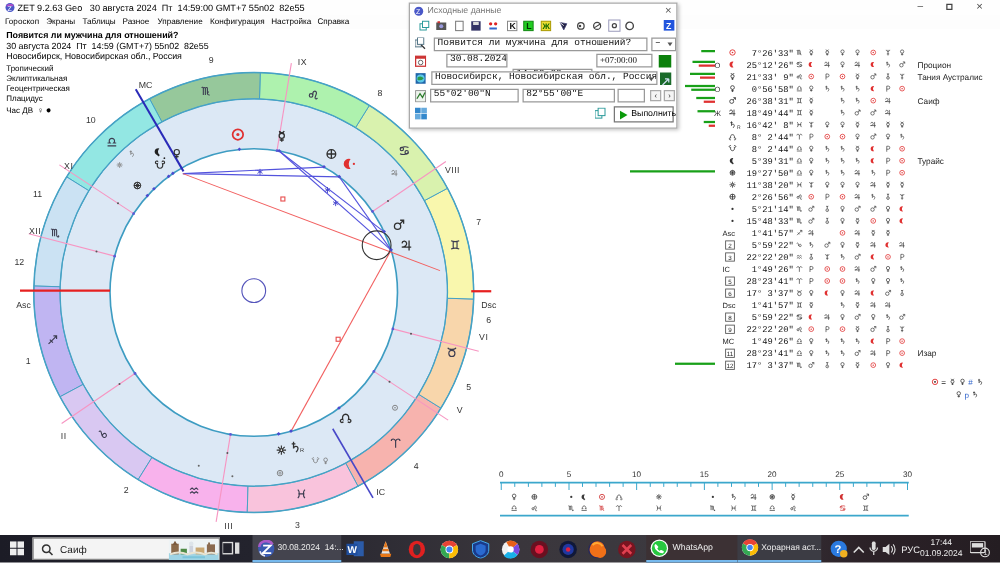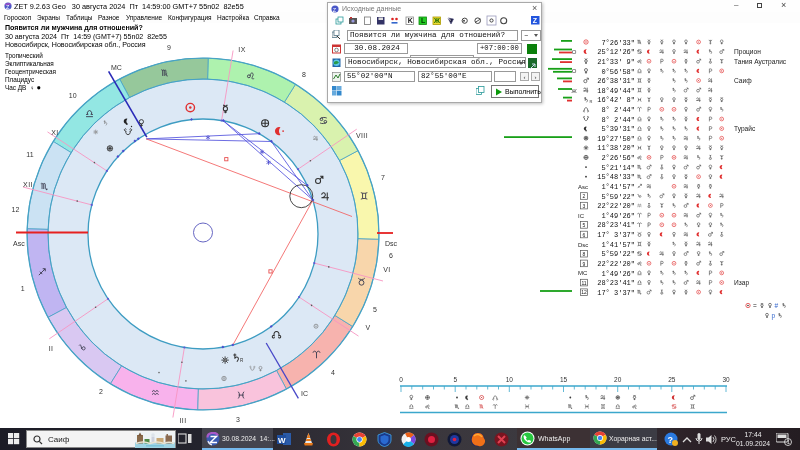--- a/index.html
+++ b/index.html
@@ -729,23 +729,23 @@
       <path d="M5,6 l3,3" stroke="#333" stroke-width="1"></path>
     </svg>
   <div class="fld" style="left:19px;top:26.5px;width:171px;height:11px;">Появится ли мужчина для отношений?</div>
   <div class="fld" style="left:193px;top:26.5px;width:20px;height:11px;">–<span style="position:absolute;right:2px;top:3.5px;width:0;height:0;border-left:2.5px solid transparent;border-right:2.5px solid transparent;border-top:3.5px solid #555;"></span></div>
 
   <svg class="abs" style="left:4px;top:41px" width="9" height="10">
       <rect x="0.5" y="1" width="8" height="8" fill="#fff" stroke="#c33" stroke-width="1"></rect>
       <rect x="0.5" y="1" width="8" height="2" fill="#c33"></rect>
       <circle cx="4.5" cy="6" r="1.8" fill="none" stroke="#555" stroke-width="0.7"></circle>
     </svg>
-  <div class="fld" style="left:16px;top:40px;width:64px;height:11px;text-align:center;">30.08.2024</div>
+  <div class="fld" style="left:29px;top:40px;width:49px;height:11px;text-align:center;">30.08.2024</div>
   <div class="fld" style="left:82px;top:52px;width:64px;height:11px;">14:59:00</div>
-  <div class="fld" style="left:149px;top:40px;width:45px;height:11px;font-size:7.2px;">+07:00:00</div>
+  <div class="fld" style="left:149px;top:40px;width:45px;height:11px;font-size:7.2px;font-family:Liberation Serif, serif;">+07:00:00</div>
   <div class="abs" style="left:199px;top:40.5px;width:10px;height:10px;background:#0b800b;"></div>
 
   <svg class="abs" style="left:4px;top:55px" width="9" height="10">
       <rect x="0.5" y="0.5" width="8" height="8.5" fill="#2266aa"></rect>
       <circle cx="4.5" cy="4.7" r="3.2" fill="#5bc8e8"></circle>
       <path d="M2,4 Q4.5,2 7,4.5 Q5,7 2,6 Z" fill="#2a9a4a"></path>
     </svg>
   <div class="fld" style="left:17px;top:54px;width:181px;height:11px;">Новосибирск, Новосибирская обл., Россия<span style="position:absolute;right:2px;top:3.5px;width:0;height:0;border-left:2.5px solid transparent;border-right:2.5px solid transparent;border-top:3.5px solid #555;"></span></div>
   <div class="abs" style="left:200px;top:54.5px;width:9px;height:10px;background:#1a6a2a;"><svg width="9" height="10">
         <path d="M2,7 L7,2 M7,2 H4 M7,2 V5" stroke="#cde" stroke-width="1" fill="none"></path>

